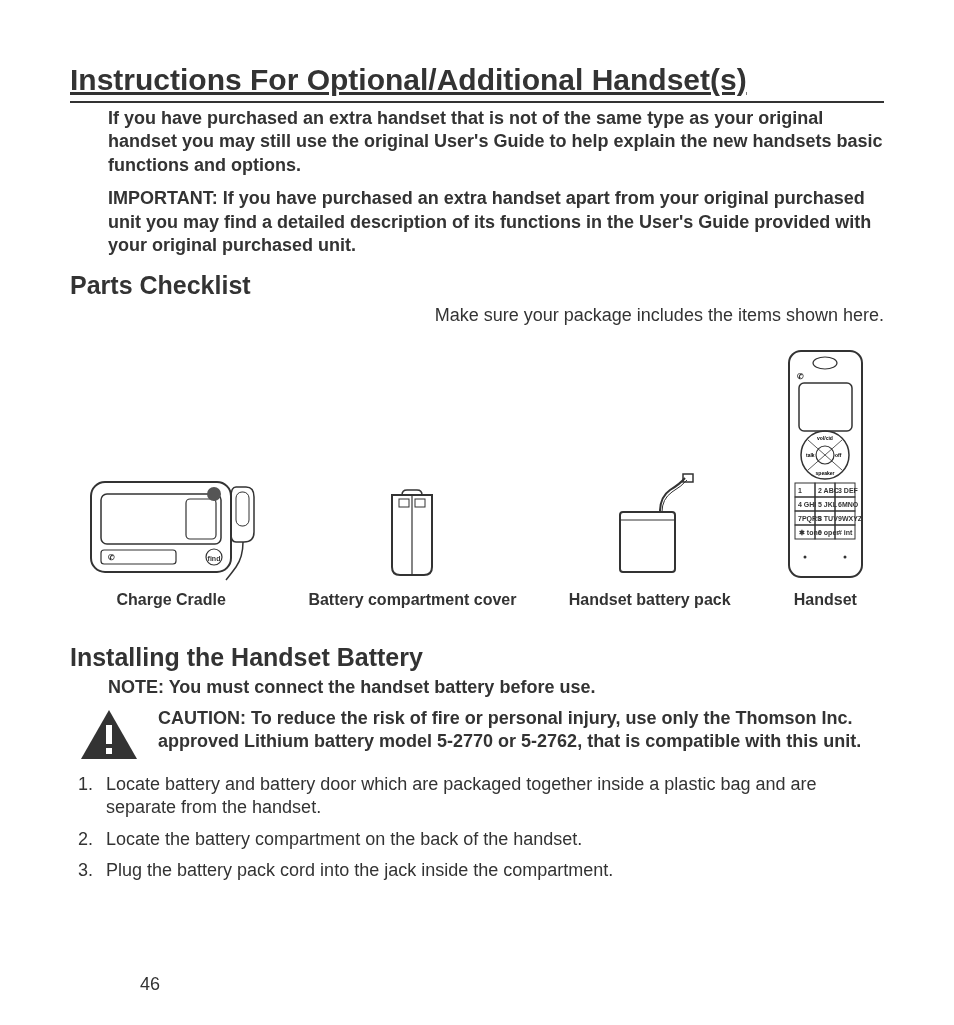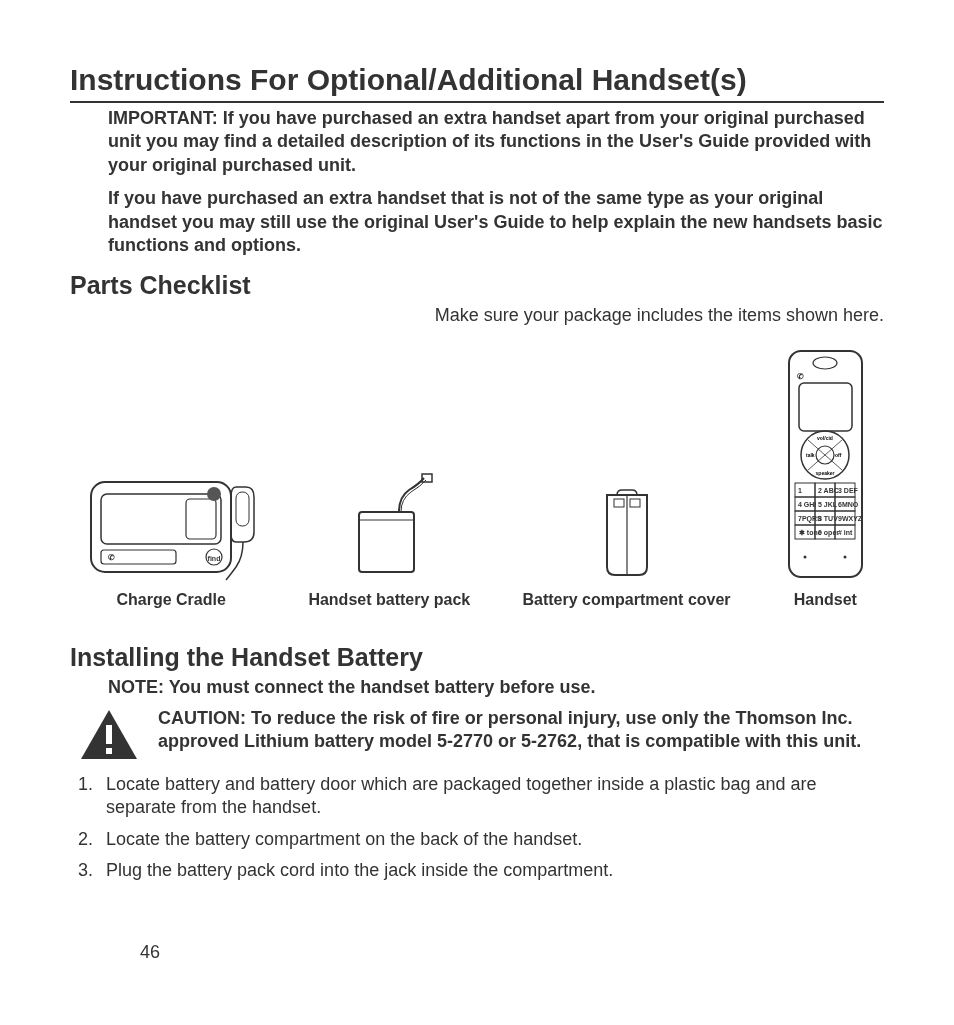--- a/index.html
+++ b/index.html
@@ -10,20 +10,21 @@
     font-family: "Segoe UI", "Helvetica Neue", Arial, sans-serif;
     color: #333;
     line-height: 1.3;
   }
   h1 {
     font-size: 30px;
     font-weight: 600;
     margin: 0 0 4px 0;
     border-bottom: 2px solid #333;
     padding-bottom: 2px;
+    text-decoration: underline;
   }
   .intro {
     font-size: 18px;
     margin: 6px 0 14px 0;
   }
   .important-block {
     margin: 0 0 12px 38px;
     font-size: 18px;
     font-weight: 700;
   }
@@ -71,36 +72,36 @@
   }
   ol.steps {
     font-size: 18px;
     margin: 8px 0 0 0;
     padding-left: 28px;
   }
   ol.steps li { margin-bottom: 8px; padding-left: 8px; }
   .page-num {
     position: absolute;
     left: 70px;
-    bottom: 56px;
+    bottom: 24px;
     font-size: 18px;
   }
   .page-wrap { position: relative; min-height: 960px; }
 </style>
 </head>
 <body>
 
 <div class="page-wrap">
 
 <h1>Instructions For Optional/Additional Handset(s)</h1>
 
 
 <div class="important-block">
+  <p>If you have purchased an extra handset that is not of the same type as your original handset you may still use the original User's Guide to help explain the new handsets basic functions and options.</p>
   <p>IMPORTANT: If you have purchased an extra handset apart from your original purchased unit you may find a detailed description of its functions in the User's Guide provided with your original purchased unit.</p>
-  <p>If you have purchased an extra handset that is not of the same type as your original handset you may still use the original User's Guide to help explain the new handsets basic functions and options.</p>
 </div>
 
 <h2>Parts Checklist</h2>
 <p class="subtext">Make sure your package includes the items shown here.</p>
 
 <div class="parts-row">
 
   <div class="part">
     <svg width="170" height="110" viewBox="0 0 170 110">
       <rect x="5" y="10" width="140" height="90" rx="14" fill="none" stroke="#333" stroke-width="2"></rect>
@@ -113,39 +114,39 @@
       <text x="22" y="88" font-size="8" fill="#333">✆</text>
 
       <path d="M150 15 L160 15 Q168 15 168 25 L168 60 Q168 70 158 70 L150 70 Q145 70 145 62 L145 25 Q145 15 150 15 Z" fill="none" stroke="#333" stroke-width="1.5"></path>
       <rect x="150" y="20" width="13" height="34" rx="6" fill="none" stroke="#333" stroke-width="1"></rect>
       <path d="M157 70 Q157 85 150 95 Q145 102 140 108" fill="none" stroke="#333" stroke-width="1.5"></path>
     </svg>
     <span>Charge Cradle</span>
   </div>
 
   <div class="part">
+    <svg width="70" height="95" viewBox="0 0 70 95">
+      <path d="M15 8 L55 8 L55 80 Q55 88 47 88 L23 88 Q15 88 15 80 Z" fill="none" stroke="#333" stroke-width="2"></path>
+      <line x1="35" y1="8" x2="35" y2="88" stroke="#333" stroke-width="1.2"></line>
+      <path d="M25 8 Q25 3 30 3 L40 3 Q45 3 45 8" fill="none" stroke="#333" stroke-width="1.5"></path>
+      <rect x="22" y="12" width="10" height="8" fill="none" stroke="#333" stroke-width="1"></rect>
+      <rect x="38" y="12" width="10" height="8" fill="none" stroke="#333" stroke-width="1"></rect>
+    </svg>
+    <span style="white-space:pre-line;">Battery compartment cover</span>
+  </div>
+
+  <div class="part">
     <svg width="100" height="110" viewBox="0 0 100 110">
       <rect x="20" y="40" width="55" height="60" rx="3" fill="none" stroke="#333" stroke-width="2"></rect>
       <line x1="20" y1="48" x2="75" y2="48" stroke="#333" stroke-width="1"></line>
       <path d="M60 40 Q60 25 70 18 Q80 12 85 6" fill="none" stroke="#333" stroke-width="2"></path>
       <path d="M62 40 Q62 27 72 20 Q82 14 87 8" fill="none" stroke="#333" stroke-width="1"></path>
       <rect x="83" y="2" width="10" height="8" fill="none" stroke="#333" stroke-width="1.5"></rect>
     </svg>
     <span style="white-space:pre-line;">Handset battery pack</span>
-  </div>
-
-  <div class="part">
-    <svg width="70" height="95" viewBox="0 0 70 95">
-      <path d="M15 8 L55 8 L55 80 Q55 88 47 88 L23 88 Q15 88 15 80 Z" fill="none" stroke="#333" stroke-width="2"></path>
-      <line x1="35" y1="8" x2="35" y2="88" stroke="#333" stroke-width="1.2"></line>
-      <path d="M25 8 Q25 3 30 3 L40 3 Q45 3 45 8" fill="none" stroke="#333" stroke-width="1.5"></path>
-      <rect x="22" y="12" width="10" height="8" fill="none" stroke="#333" stroke-width="1"></rect>
-      <rect x="38" y="12" width="10" height="8" fill="none" stroke="#333" stroke-width="1"></rect>
-    </svg>
-    <span style="white-space:pre-line;">Battery compartment cover</span>
   </div>
 
   <div class="part">
     <svg width="85" height="235" viewBox="0 0 85 235">
       <rect x="6" y="4" width="73" height="226" rx="12" fill="none" stroke="#333" stroke-width="2"></rect>
       <ellipse cx="42" cy="16" rx="12" ry="6" fill="none" stroke="#333" stroke-width="1.2"></ellipse>
       <text x="14" y="32" font-size="8" fill="#333">✆</text>
       <rect x="16" y="36" width="53" height="48" rx="5" fill="none" stroke="#333" stroke-width="1.5"></rect>
 
       <circle cx="42" cy="108" r="24" fill="none" stroke="#333" stroke-width="1.5"></circle>

